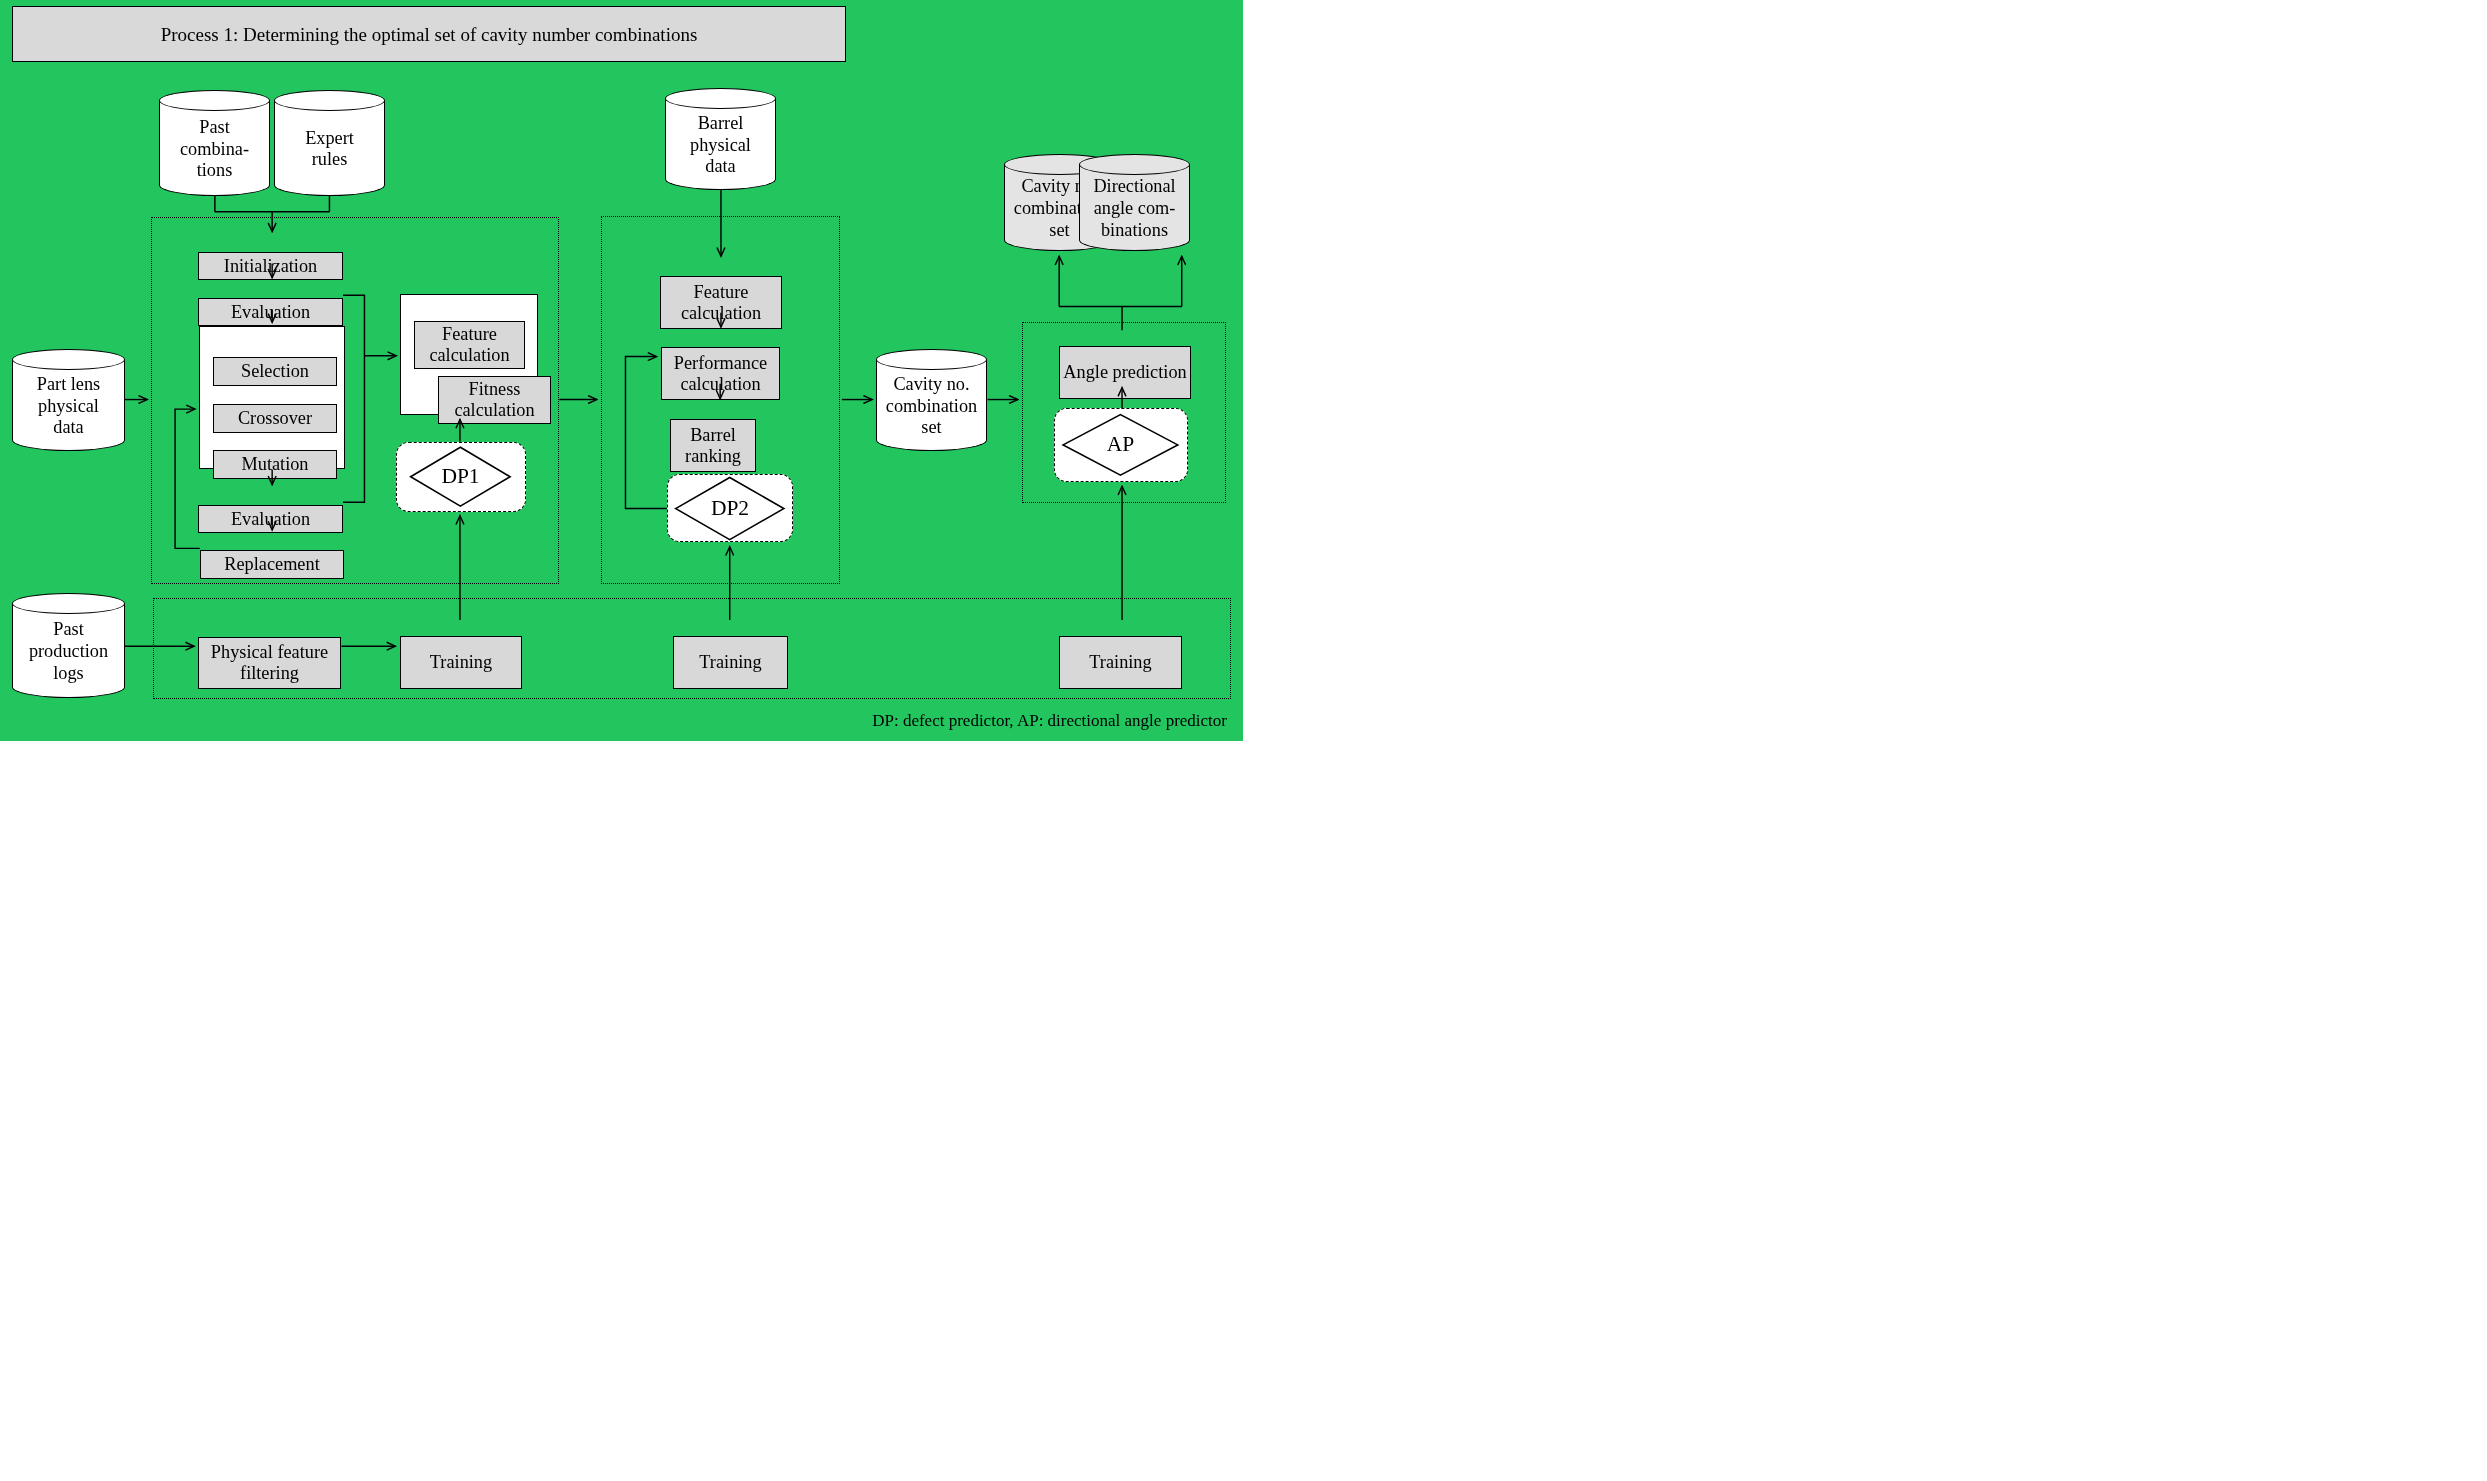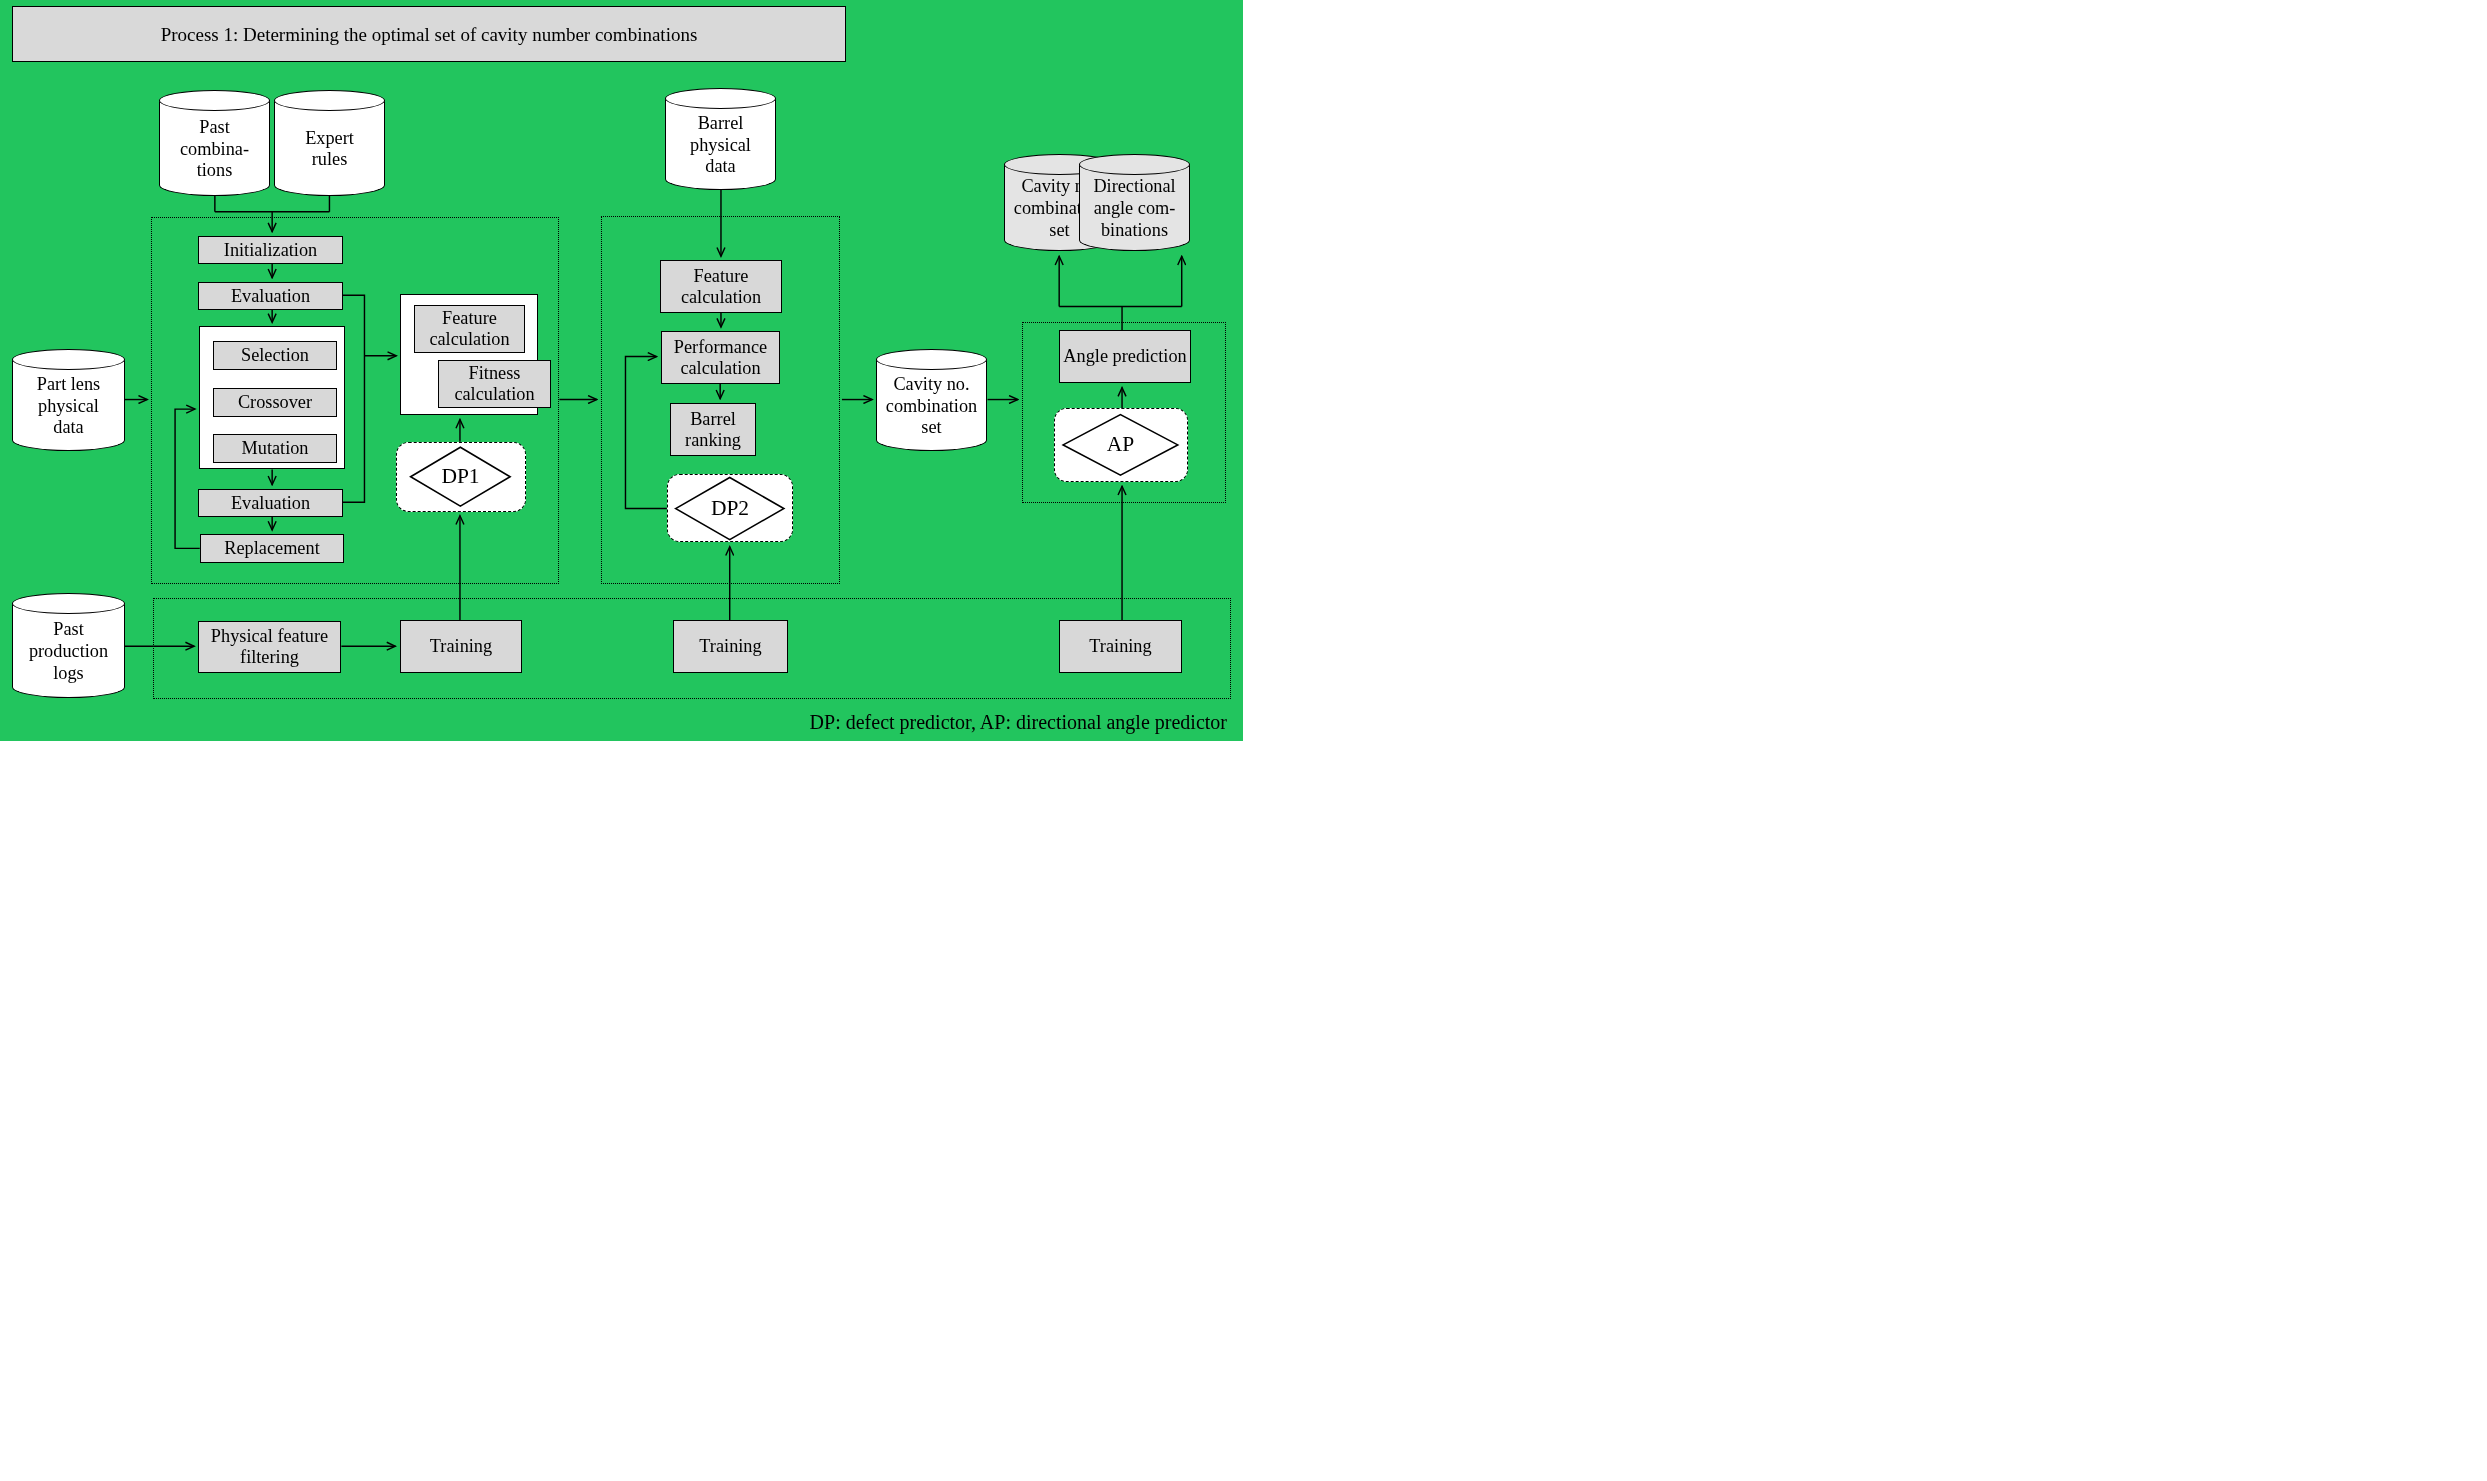--- a/index.html
+++ b/index.html
@@ -12,32 +12,32 @@
     position:absolute;background:#d9d9d9;border:1.6px solid #000;
     display:flex;align-items:center;justify-content:center;text-align:center;
     font-size:19px;line-height:1.25;white-space:pre-line;
   }
   .dotted{position:absolute;border:1.6px dotted #000;background:transparent;}
   .dashed{position:absolute;border:1.6px dashed #000;border-radius:12.7px;background:#fff;}
   .wbox{position:absolute;background:#fff;border:1.6px solid #000;}
   .node{
     position:absolute;background:#d8d8d8;border:1.6px solid #000;
     display:flex;align-items:center;justify-content:center;text-align:center;
-    font-size:18.3px;line-height:1.14;padding:0.8px 3.2px;
+    font-size:18.3px;line-height:1.14;padding:0.8px 3.2px;margin-top:16px;
   }
   .cyl{position:absolute;}
   .cyl .ctop{position:absolute;left:0;right:0;top:0;height:21px;border:1.6px solid #000;border-radius:50%;background:#fff;}
   .cyl .cbody{position:absolute;left:0;right:0;top:10.3px;bottom:0;border:1.6px solid #000;border-top:none;
     border-radius:0 0 50% 50% / 0 0 11px 11px;background:#fff;}
   .cyl .clabel{position:absolute;left:0;right:0;top:19px;bottom:6.4px;display:flex;align-items:center;justify-content:center;
     text-align:center;font-size:18.3px;line-height:1.18;white-space:pre-line;}
   .cyl.grey .ctop,.cyl.grey .cbody{background:#e4e4e4;}
   .dlabel{position:absolute;display:flex;align-items:center;justify-content:center;font-size:21.5px;}
   #wires{position:absolute;left:0;top:0;width:1243px;height:741px;pointer-events:none;}
-  .note{position:absolute;font-size:20px;}
+  .note{position:absolute;font-size:17px;}
 </style>
 </head>
 <body>
 
 <div id="canvas">
 
   <div class="hdr" style="left:12px;top:6.4px;width:834px;height:56px;">Process 1: Determining the optimal set of cavity number combinations</div>
 
   <div class="dotted" style="left:151px;top:217px;width:408px;height:367px;"></div>
   <div class="dotted" style="left:601px;top:216px;width:239px;height:368px;"></div>

